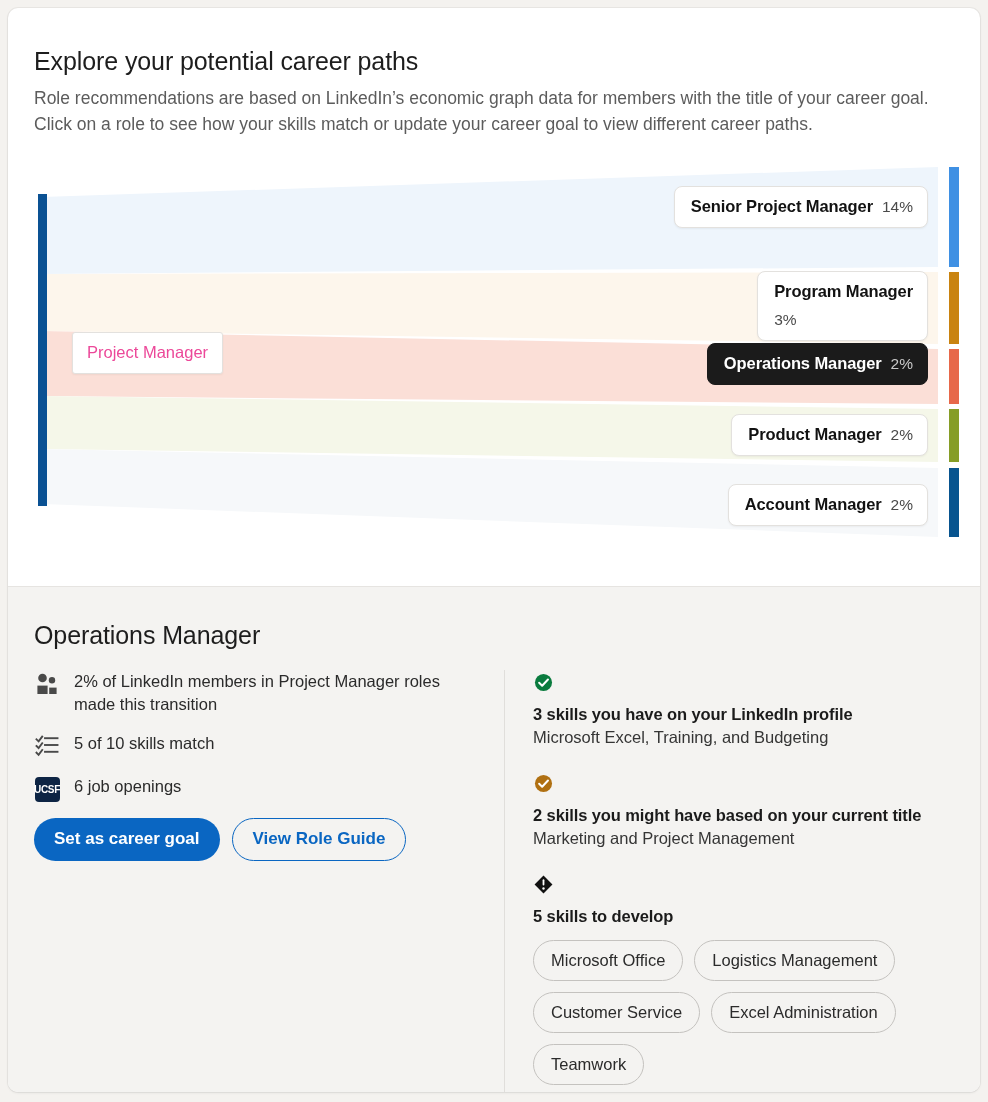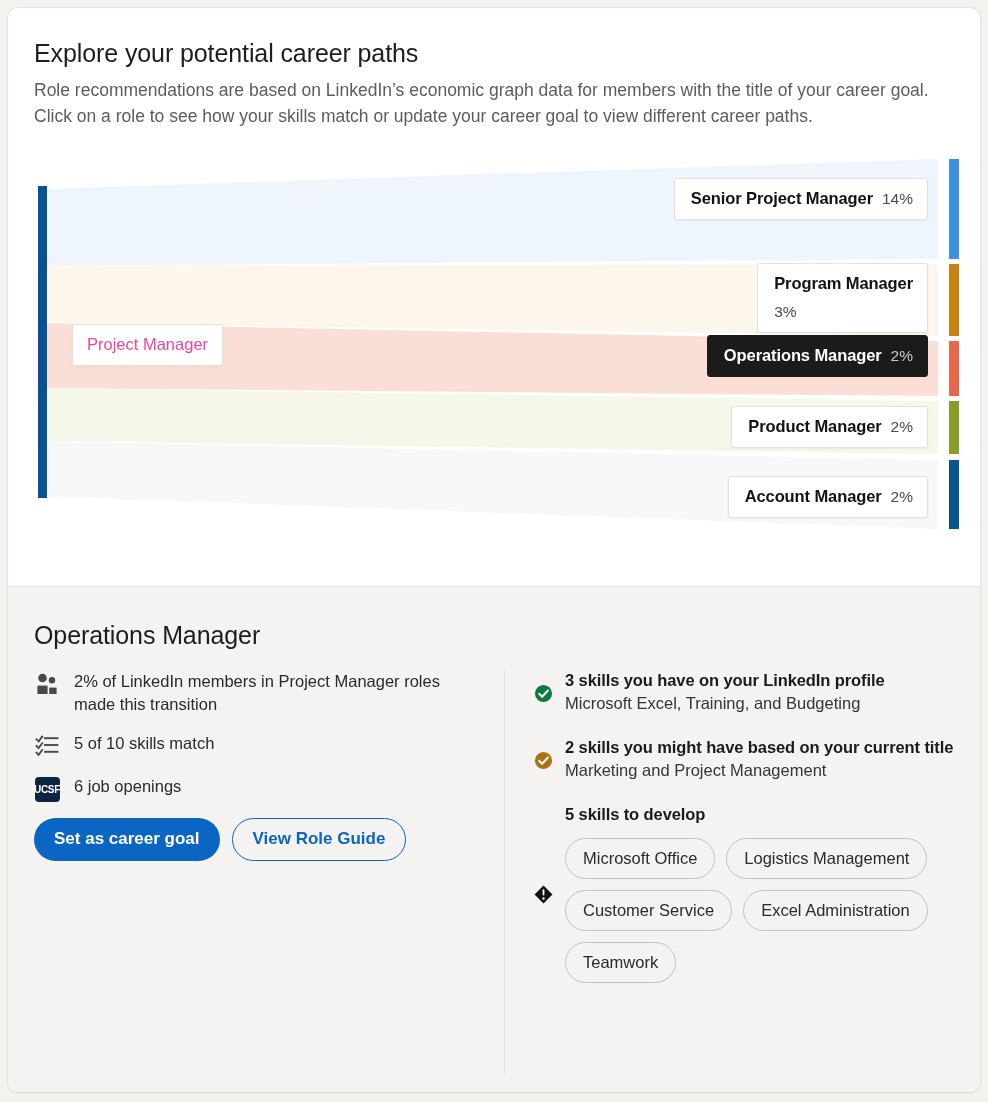--- a/index.html
+++ b/index.html
@@ -23,21 +23,21 @@
     position: relative;
     width: 972px;
     height: 1084px;
     background: #ffffff;
     border-radius: 10px;
     overflow: hidden;
     box-shadow: 0 0 0 1px rgba(0,0,0,0.045), 0 1px 3px rgba(0,0,0,0.07);
   }
 
   
-  .header { padding: 30px 28px 0 26px; }
+  .header { padding: 38px 28px 0 26px; }
 
   .page-title {
     font-size: 25px;
     font-weight: 400;
     color: #1d1d1d;
     letter-spacing: -0.1px;
     line-height: 30px;
   }
 
   .page-subtitle {
@@ -76,21 +76,21 @@
     color: #ec4899;
     line-height: 19px;
     white-space: nowrap;
     box-shadow: 0 1px 2px rgba(0,0,0,0.05);
   }
 
   .target-label-box {
     position: absolute;
     background: #ffffff;
     border: 1px solid #e3e1de;
-    border-radius: 3px;
+    border-radius: 8px;
     padding: 10px 14px 11px 16px;
     white-space: nowrap;
     line-height: 19px;
     box-shadow: 0 1px 2px rgba(0,0,0,0.05);
     display: flex;
     align-items: baseline;
     gap: 9px;
   }
   .target-label-box .t-name {
     font-size: 16.5px;
@@ -206,21 +206,22 @@
     color: #0a66c2;
     border: 1.5px solid #0a66c2;
     padding: 10px 20px 11px 20px;
   }
 
   
   .skill-group {
     display: flex;
     gap: 12px;
     margin-bottom: 22px;
-    align-items: center;
+    align-items: flex-start;
+    flex-direction: column;
   }
   .skill-ico {
     flex: 0 0 20px;
     width: 20px; height: 20px;
     margin-top: 2px;
     display: flex;
     align-items: center;
     justify-content: center;
   }
   .skill-head {

